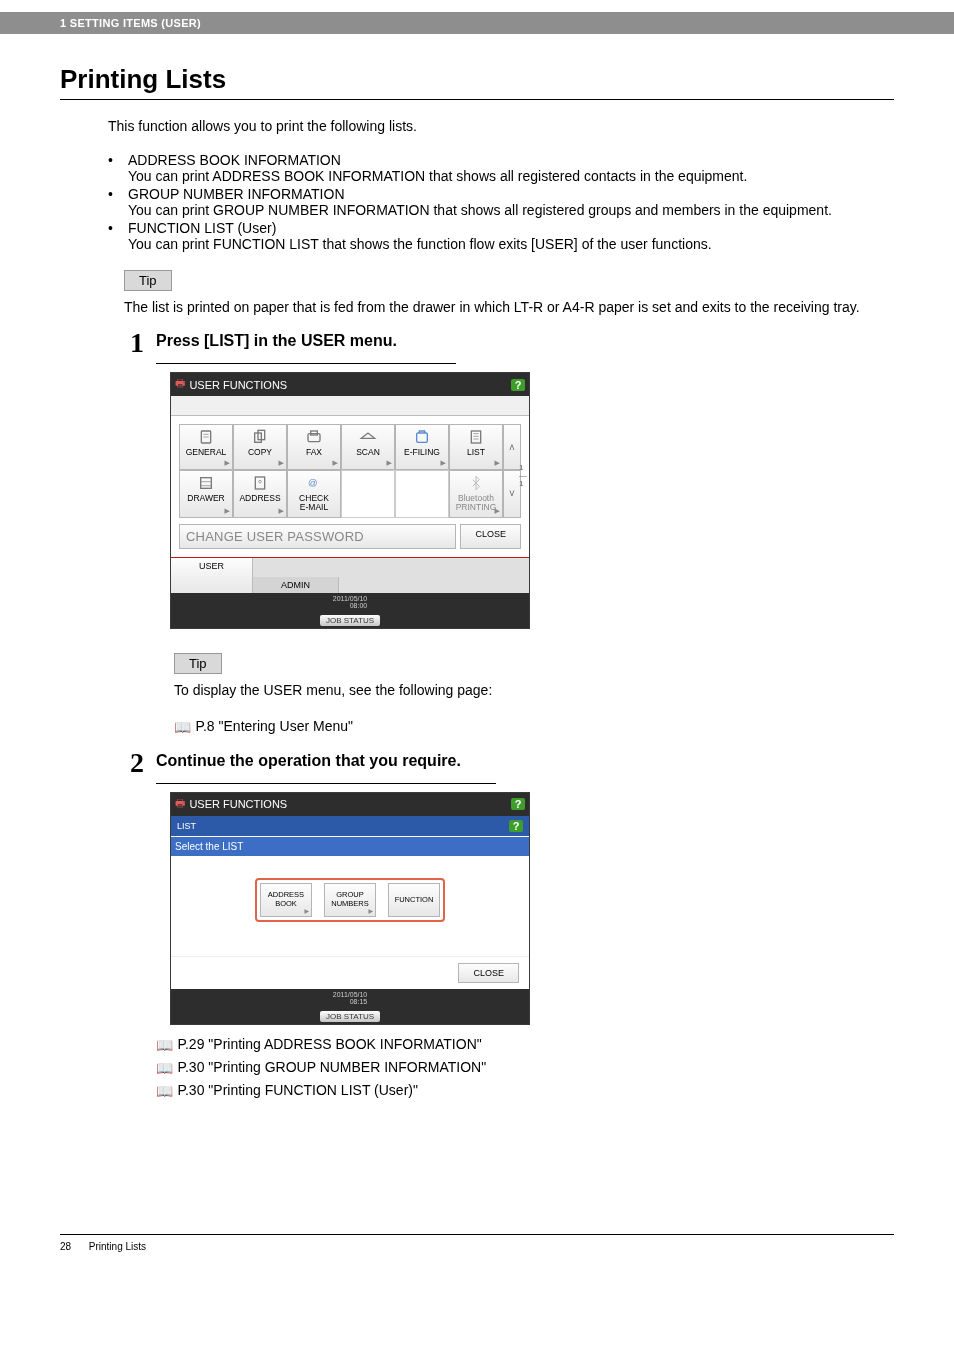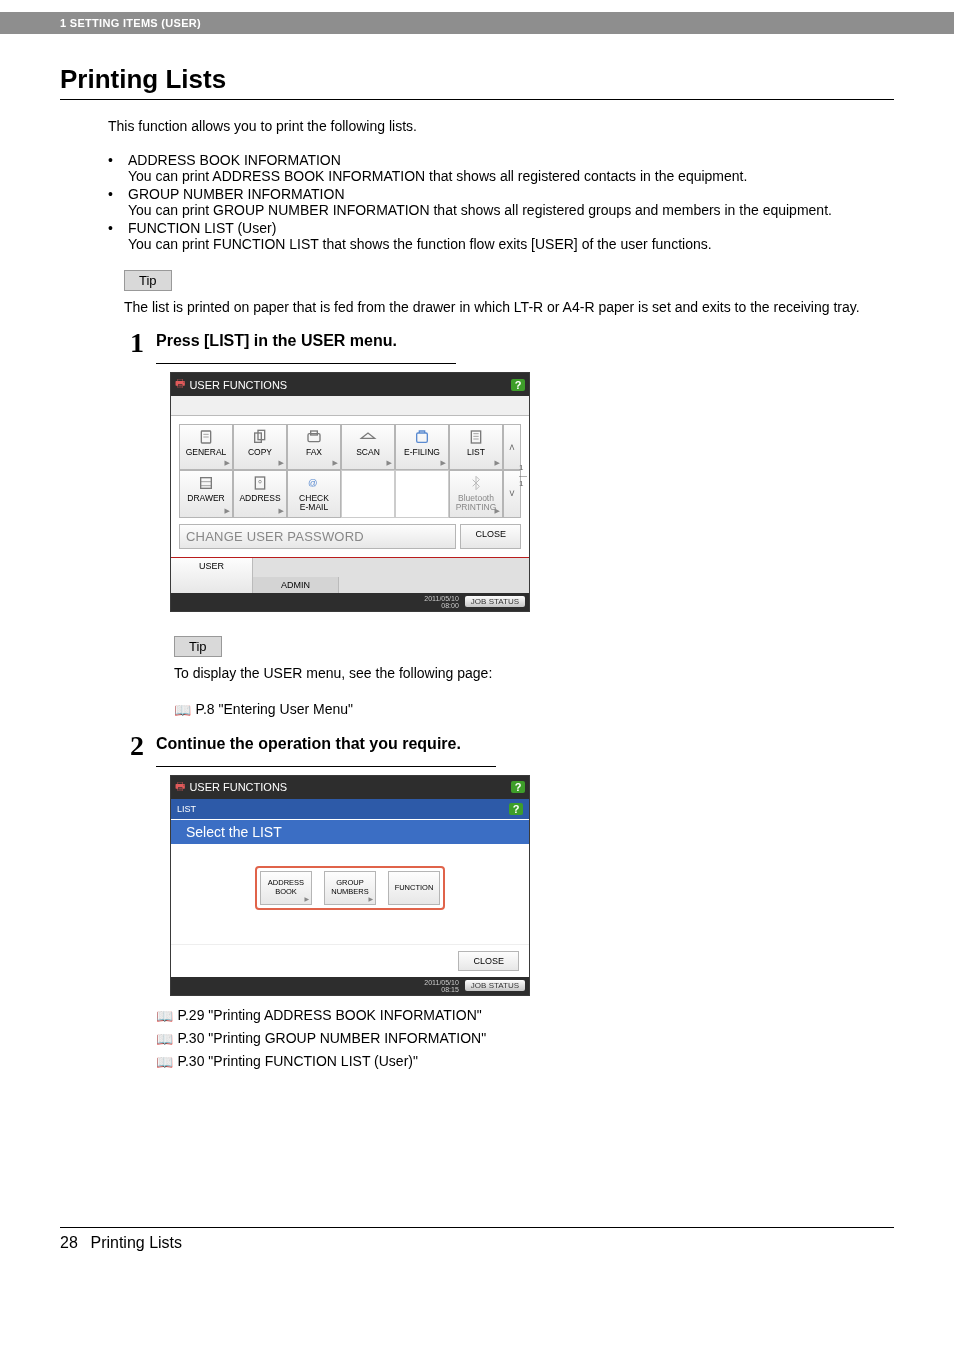--- a/index.html
+++ b/index.html
@@ -156,20 +156,21 @@
   .panel-tab.inactive { background: #d4d4d4; margin-top: 19px; }
   .panel-status {
     background: #2d2d2d;
     color: #ccc;
     display: flex;
     justify-content: flex-end;
     align-items: center;
     gap: 6px;
     padding: 2px 4px;
     font-size: 8px;
+    flex-direction: column;
   }
   .panel-status .datetime { font-size: 7px; line-height: 1; text-align: right; }
   .panel-status .jobstatus {
     background: linear-gradient(#fdfdfd,#c7c7c7);
     color: #333;
     padding: 1px 6px;
     border-radius: 2px;
     font-size: 8px;
   }
   .cursor-hand {
@@ -194,22 +195,22 @@
   .panel2 .blue-sub {
     background: #2d5aa8;
     color: #fff;
     font-size: 9px;
     padding: 4px 6px;
     border-bottom: 1px solid #fff;
   }
   .panel2 .blue-sub2 {
     background: #3b6ec4;
     color: #fff;
-    font-size: 14px;
-    padding: 4px 15px;
+    font-size: 10px;
+    padding: 4px 4px;
     display: flex;
     justify-content: space-between;
     align-items: flex-end;
   }
   .panel2 .list-area {
     background: #fff;
     padding: 22px 36px 34px 36px;
     text-align: center;
   }
   .panel2 .hl {
@@ -243,21 +244,21 @@
   }
   .refs { margin-left: 96px; margin-top: 6px; font-size: 14px; line-height: 1.6; }
   .refs .book-icon { font-size: 14px; margin-right: 4px; vertical-align: -1px; }
   .footer {
     position: absolute;
     left: 60px;
     right: 60px;
     bottom: 20px;
     border-top: 1px solid #000;
     padding-top: 6px;
-    font-size: 16px;
+    font-size: 10px;
   }
   .footer .pnum { display: inline-block; width: 26px; }
   .dim { color: #888; }
 </style>
 </head>
 <body>
 
 <div class="page">
 
   <div class="header-bar">1 SETTING ITEMS (USER)</div>

